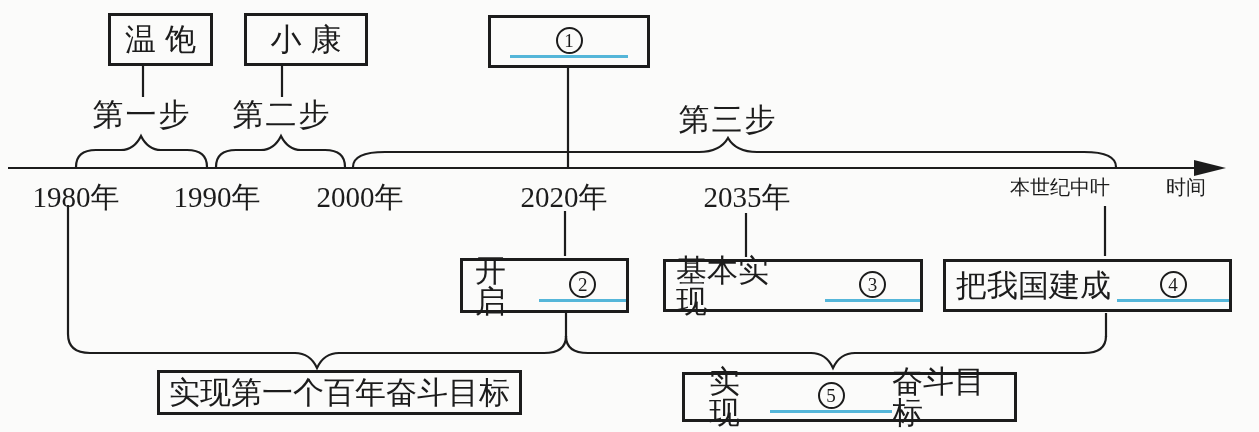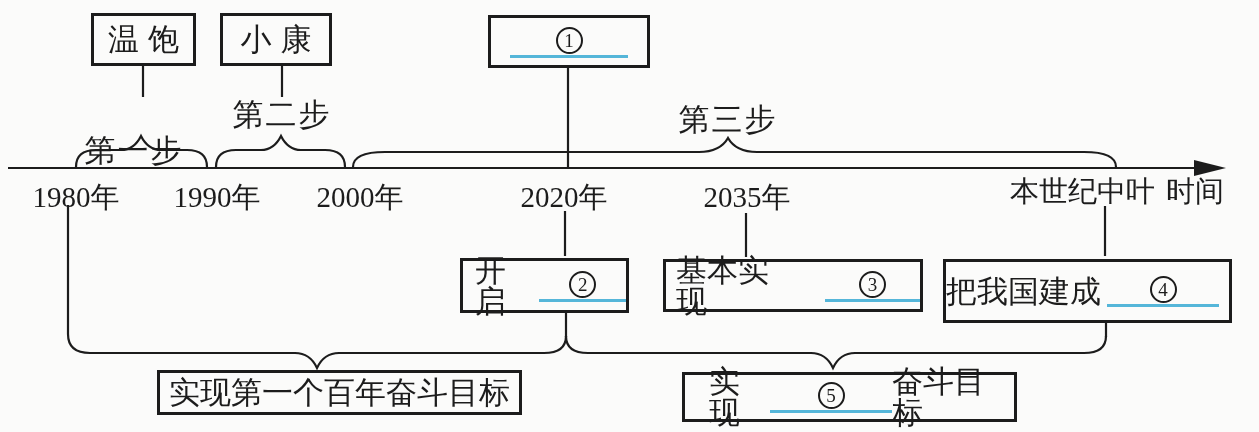--- a/index.html
+++ b/index.html
@@ -8,21 +8,21 @@
     font-family:"Liberation Serif","DejaVu Serif",serif;color:#1c1c1c;overflow:hidden;
   }
   .lines-svg{position:absolute;left:0;top:0;width:1259px;height:432px;}
   .box{
     position:absolute;box-sizing:border-box;border:3px solid #1c1c1c;background:#fbfbfa;
     display:flex;align-items:center;justify-content:center;font-size:31px;line-height:1;
   }
   .box.left-align{justify-content:flex-start;}
   .lbl{position:absolute;font-size:31px;line-height:1;white-space:nowrap;letter-spacing:2px;}
   .year{position:absolute;font-size:29px;line-height:1;white-space:nowrap;transform:translateX(-50%);margin-top:6px;}
-  .endlbl{position:absolute;font-size:29px;line-height:1;white-space:nowrap;text-align:center;}
+  .endlbl{position:absolute;font-size:20px;line-height:1;white-space:nowrap;text-align:center;}
   .cn-spaced{letter-spacing:9px;padding-left:9px;}
   .blank{
     display:inline-flex;justify-content:center;align-items:flex-end;
     border-bottom:3px solid #55b6d9;height:32px;box-sizing:border-box;
   }
   .circle-num{
     display:flex;align-items:center;justify-content:center;
     width:27px;height:27px;border:2px solid #1c1c1c;border-radius:50%;
     font-size:19px;line-height:1;margin-bottom:1px;box-sizing:border-box;background:#fbfbfa;
   }
@@ -53,33 +53,33 @@
       <path d="M 1105 206 V 256"></path>
       <path d="M 1106 313 V 337"></path>
 
       <path d="M 68 334 Q 68 353 90 353 L 295 353 Q 310 353 317 368 Q 324 353 339 353 L 544 353 Q 566 353 566 336"></path>
       <path d="M 566 336 Q 566 353 588 353 L 811 353 Q 826 353 833 368 Q 840 353 855 353 L 1084 353 Q 1106 353 1106 336"></path>
     </g>
 
     <polygon points="1226,168 1194,160 1194,176" fill="#1c1c1c"></polygon>
   </svg>
 
-  <div class="box" style="left:91px;top:13px;width:105px;height:53px;">
+  <div class="box" style="left:108px;top:13px;width:105px;height:53px;">
     <span class="cn-spaced">温饱</span>
   </div>
-  <div class="box" style="left:220px;top:13px;width:112px;height:53px;">
+  <div class="box" style="left:244px;top:13px;width:124px;height:53px;">
     <span class="cn-spaced">小康</span>
   </div>
   <div class="box" style="left:488px;top:15px;width:162px;height:53px;">
     <span class="blank" style="width:118px;">
       <span class="circle-num">1</span>
     </span>
   </div>
 
-  <div class="lbl" style="left:134px;top:99px;transform:translateX(-50%);margin-top:36px;">第一步</div>
+  <div class="lbl" style="left:142px;top:99px;transform:translateX(-50%);">第一步</div>
   <div class="lbl" style="left:282px;top:99px;transform:translateX(-50%);">第二步</div>
   <div class="lbl" style="left:728px;top:104px;transform:translateX(-50%);">第三步</div>
 
   <div class="year" style="left:76px;top:177px;">1980年</div>
   <div class="year" style="left:217px;top:177px;">1990年</div>
   <div class="year" style="left:360px;top:177px;">2000年</div>
   <div class="year" style="left:564px;top:177px;">2020年</div>
   <div class="year" style="left:747px;top:177px;">2035年</div>
   <div class="endlbl" style="left:1010px;top:177px;">本世纪中叶</div>
   <div class="endlbl" style="left:1166px;top:177px;">时间</div>
@@ -89,21 +89,21 @@
     <span class="blank gap6" style="width:92px;">
       <span class="circle-num">2</span>
     </span>
   </div>
   <div class="box left-align" style="left:663px;top:259px;width:260px;height:53px;padding-left:10px;gap:32px;">
     <span>基本实现</span>
     <span class="blank gap6" style="width:106px;">
       <span class="circle-num">3</span>
     </span>
   </div>
-  <div class="box left-align" style="left:943px;top:259px;width:289px;height:64px;">
+  <div class="box left-align" style="left:943px;top:259px;width:289px;height:53px;padding-left:10px;">
     <span>把我国建成</span>
     <span class="blank gap6" style="width:112px;">
       <span class="circle-num">4</span>
     </span>
   </div>
 
   <div class="box" style="left:157px;top:370px;width:365px;height:45px;">
     <span>实现第一个百年奋斗目标</span>
   </div>
   <div class="box left-align" style="left:682px;top:372px;width:335px;height:50px;padding-left:24px;">

